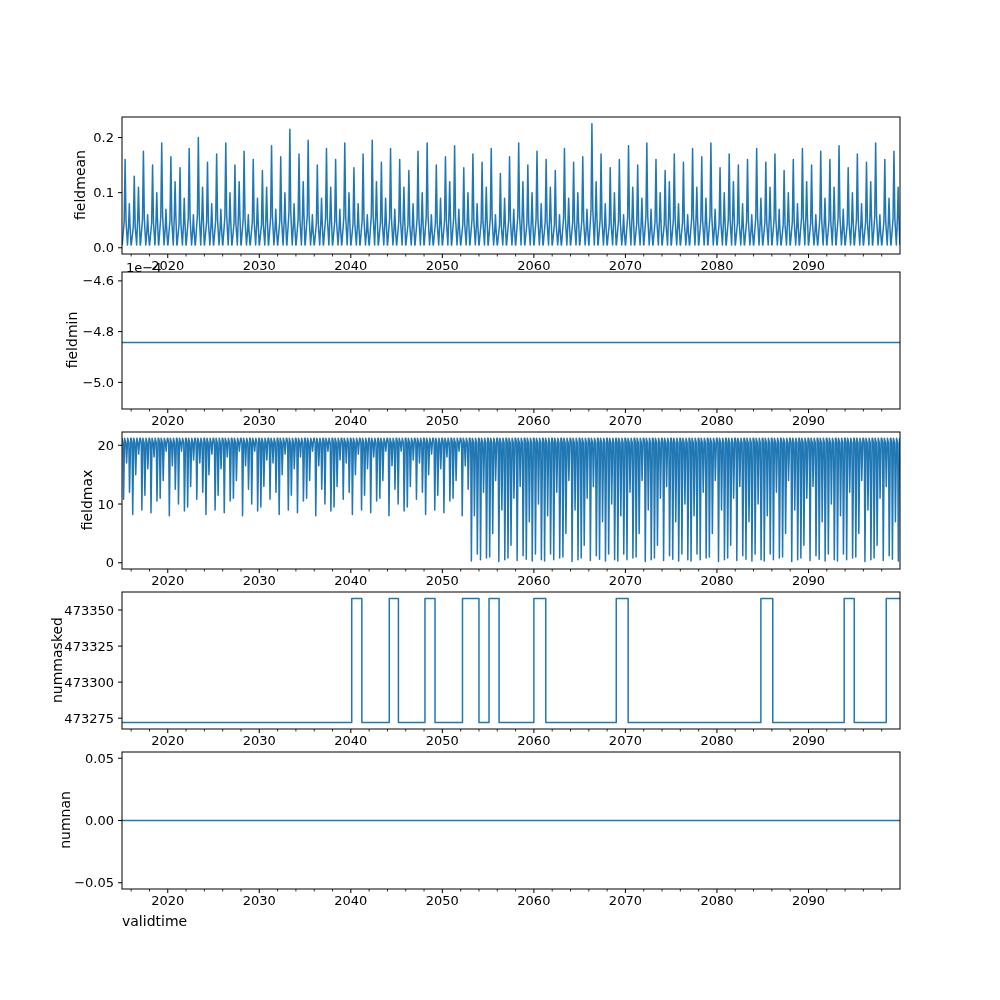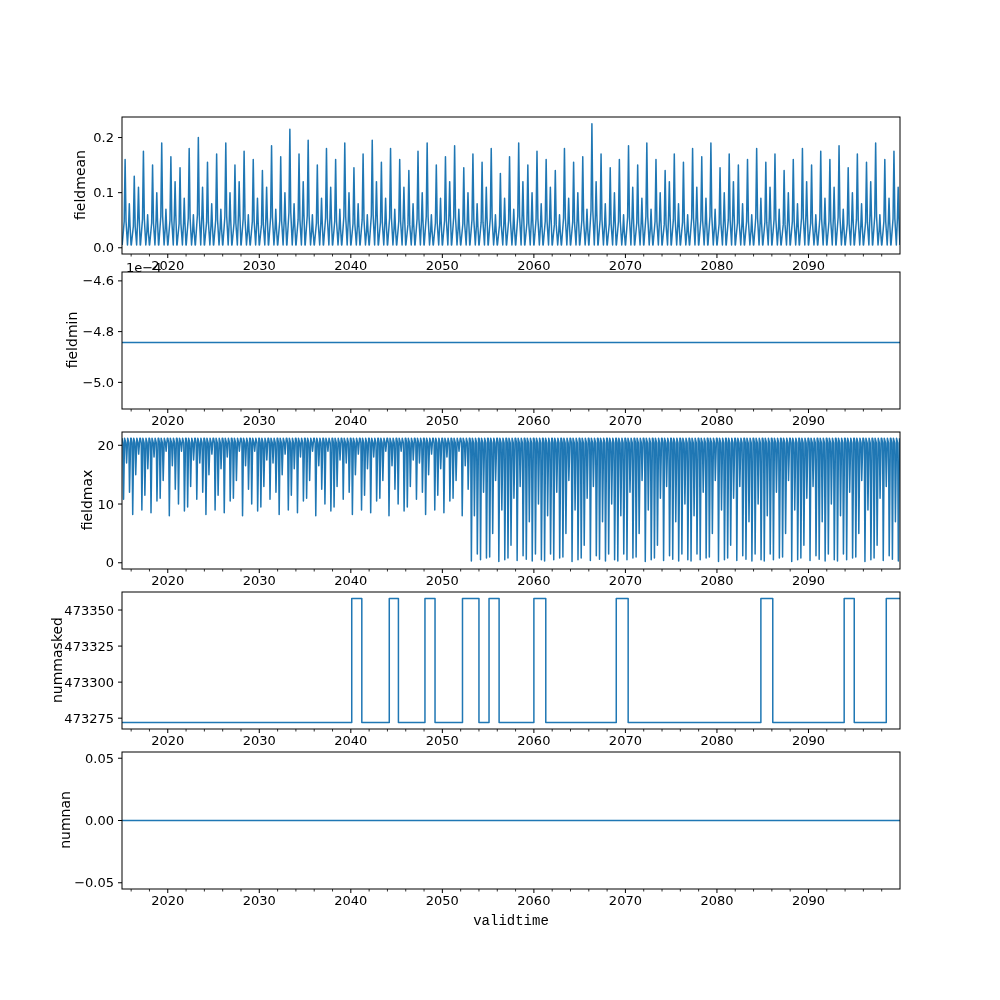--- a/index.html
+++ b/index.html
@@ -2,21 +2,21 @@
 <html><head>
 <meta charset="utf-8">
 <style>
   html,body{margin:0;padding:0;background:#fff;}
   #figure{position:relative;width:1000px;height:1000px;background:#ffffff;
     font-family:"DejaVu Sans",sans-serif;color:#000;overflow:hidden;}
   #plot-svg{position:absolute;left:0;top:0;}
   .fig-title{position:absolute;left:122px;width:778px;top:96px;text-align:center;
     font-size:16px;white-space:nowrap;}
   .offset-text{position:absolute;left:126px;top:260px;font-size:13px;}
-  .x-label{position:absolute;left:122px;width:778px;top:913px;text-align:center;font-size:14px;font-family:Liberation Mono, monospace;}
+  .x-label{position:absolute;left:122px;width:778px;top:913px;text-align:left;font-size:14px;}
   .ylabel{position:absolute;font-size:14px;text-align:center;transform:rotate(-90deg);
     white-space:nowrap;}
 </style>
 </head>
 <body>
 
 <div id="figure">
   <svg id="plot-svg" width="1000" height="1000">
       <defs>
         <clipPath id="clip0">

